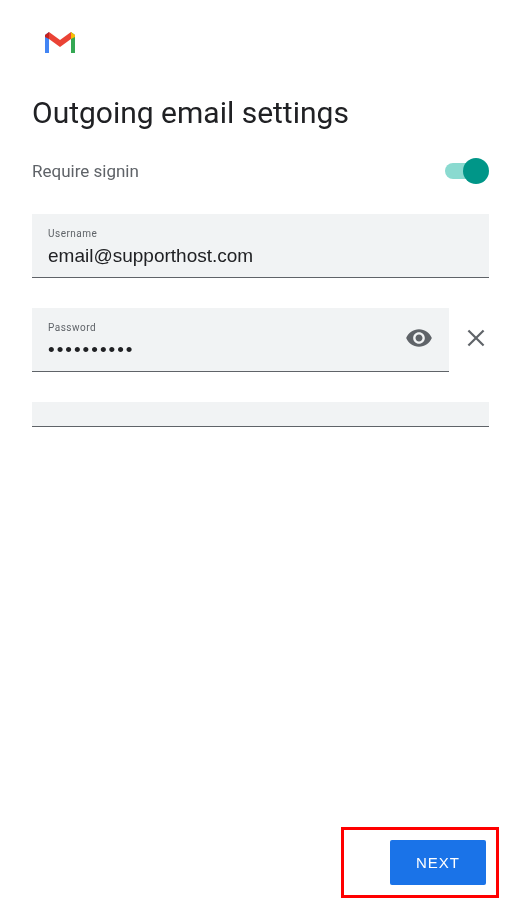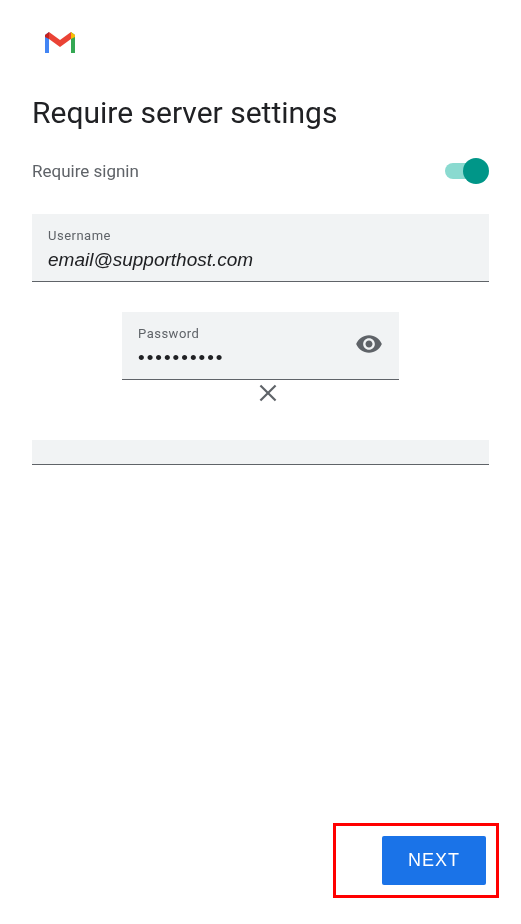--- a/index.html
+++ b/index.html
@@ -62,39 +62,37 @@
       border-radius: 50%;
     }
     .field {
       margin: 30px 32px 0 32px;
       background: #f1f3f4;
       border-bottom: 1px solid #5f6368;
       padding: 14px 16px 10px 16px;
       position: relative;
     }
     .field-label {
-      font-size: 13px;
+      font-size: 10px;
       color: #5f6368;
       letter-spacing: 0.5px;
       margin-bottom: 6px;
     }
     .field-value {
       font-size: 19px;
       color: #202124;
       border: none;
       background: transparent;
       width: 100%;
       outline: none;
-      font-style: italic;
     }
     .password-row {
       display: flex;
       align-items: center;
       margin: 30px 32px 0 32px;
-      flex-direction: column;
     }
     .password-field {
       flex: 1;
       background: #f1f3f4;
       border-bottom: 1px solid #5f6368;
       padding: 14px 16px 10px 16px;
       position: relative;
     }
     .password-value {
       font-size: 19px;
@@ -120,21 +118,21 @@
       position: absolute;
       bottom: 26px;
       right: 22px;
       border: 3px solid #ff0000;
       padding: 10px;
     }
     .next-btn {
       background: #1a73e8;
       color: #fff;
       border: none;
-      font-size: 18px;
+      font-size: 15px;
       font-weight: 500;
       letter-spacing: 1px;
       padding: 14px 26px;
       cursor: pointer;
       border-radius: 2px;
       margin-left: 36px;
     }
   </style>
 </head>
 <body>
@@ -144,21 +142,21 @@
     <svg width="36" height="28" viewBox="0 0 36 28">
       <path d="M3 25 L3 8 L18 18 L33 8 L33 25" fill="none" stroke="none"></path>
       <path d="M3 25 L3 7 L7 4 L7 25 Z" fill="#4285F4"></path>
       <path d="M33 25 L33 7 L29 4 L29 25 Z" fill="#34A853"></path>
       <path d="M7 4 L18 12 L29 4 L29 11 L18 19 L7 11 Z" fill="#EA4335"></path>
       <path d="M3 7 L3 9 L7 11 L7 4 Z" fill="#C5221F"></path>
       <path d="M33 7 L33 9 L29 11 L29 4 Z" fill="#FBBC04"></path>
     </svg>
   </div>
 
-  <h1 class="page-title">Require server settings</h1>
+  <h1 class="page-title">Outgoing email settings</h1>
 
   <div class="signin-row">
     <span class="signin-label">Require signin</span>
     <div class="toggle">
       <div class="toggle-track"></div>
       <div class="toggle-thumb"></div>
     </div>
   </div>
 
   <div class="field">

